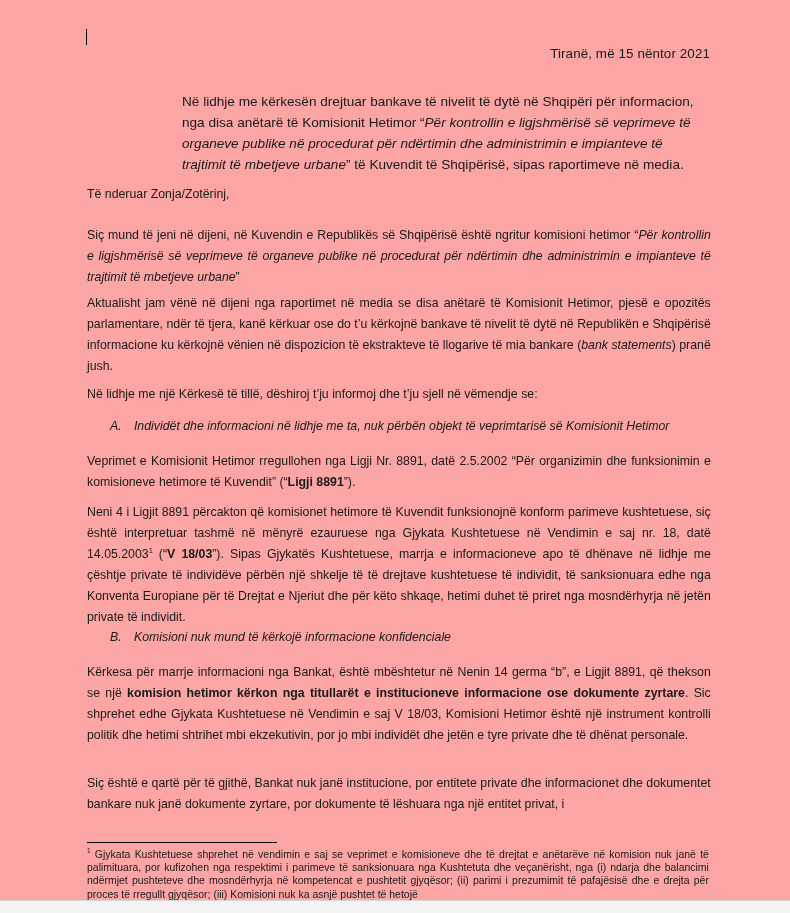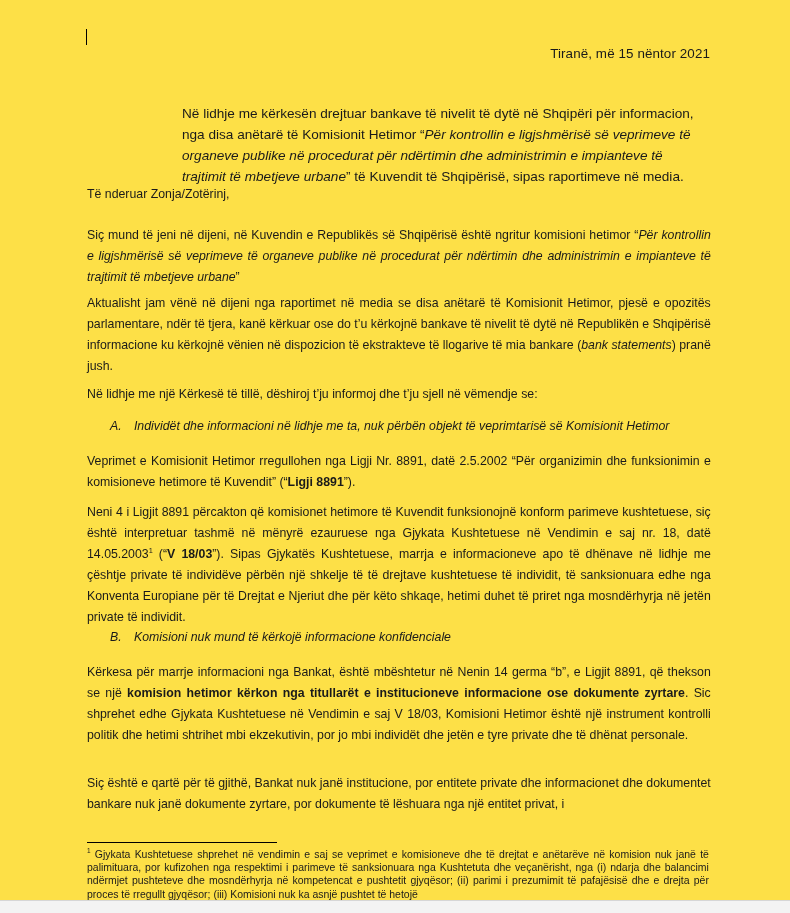--- a/index.html
+++ b/index.html
@@ -14,21 +14,21 @@
       position: relative;
       font-family: "Liberation Sans", sans-serif;
       color: #1a1a1a;
       font-size: 13.4px;
     }
     .page {
       position: absolute;
       left: 0; top: 0;
       width: 790px;
       height: 900px;
-      background: #fde047;
+      background: #fca5a5;
       overflow: hidden;
     }
     .cursor {
       position: absolute;
       left: 86px;
       top: 29px;
       width: 1px;
       height: 16px;
       background: #000;
     }
@@ -40,21 +40,21 @@
       letter-spacing: 0.1px;
     }
     .txt {
       position: absolute;
       line-height: 21px;
       text-align: justify;
     }
     .subject {
       left: 182px;
       width: 528px;
-      top: 103px;
+      top: 91px;
       text-align: left;
       font-size: 13.6px;
     }
     .body-p {
       left: 87px;
       width: 624px;
     }
     .cond {
       font-family: "Liberation Sans", sans-serif;
       transform: scaleX(0.92);

